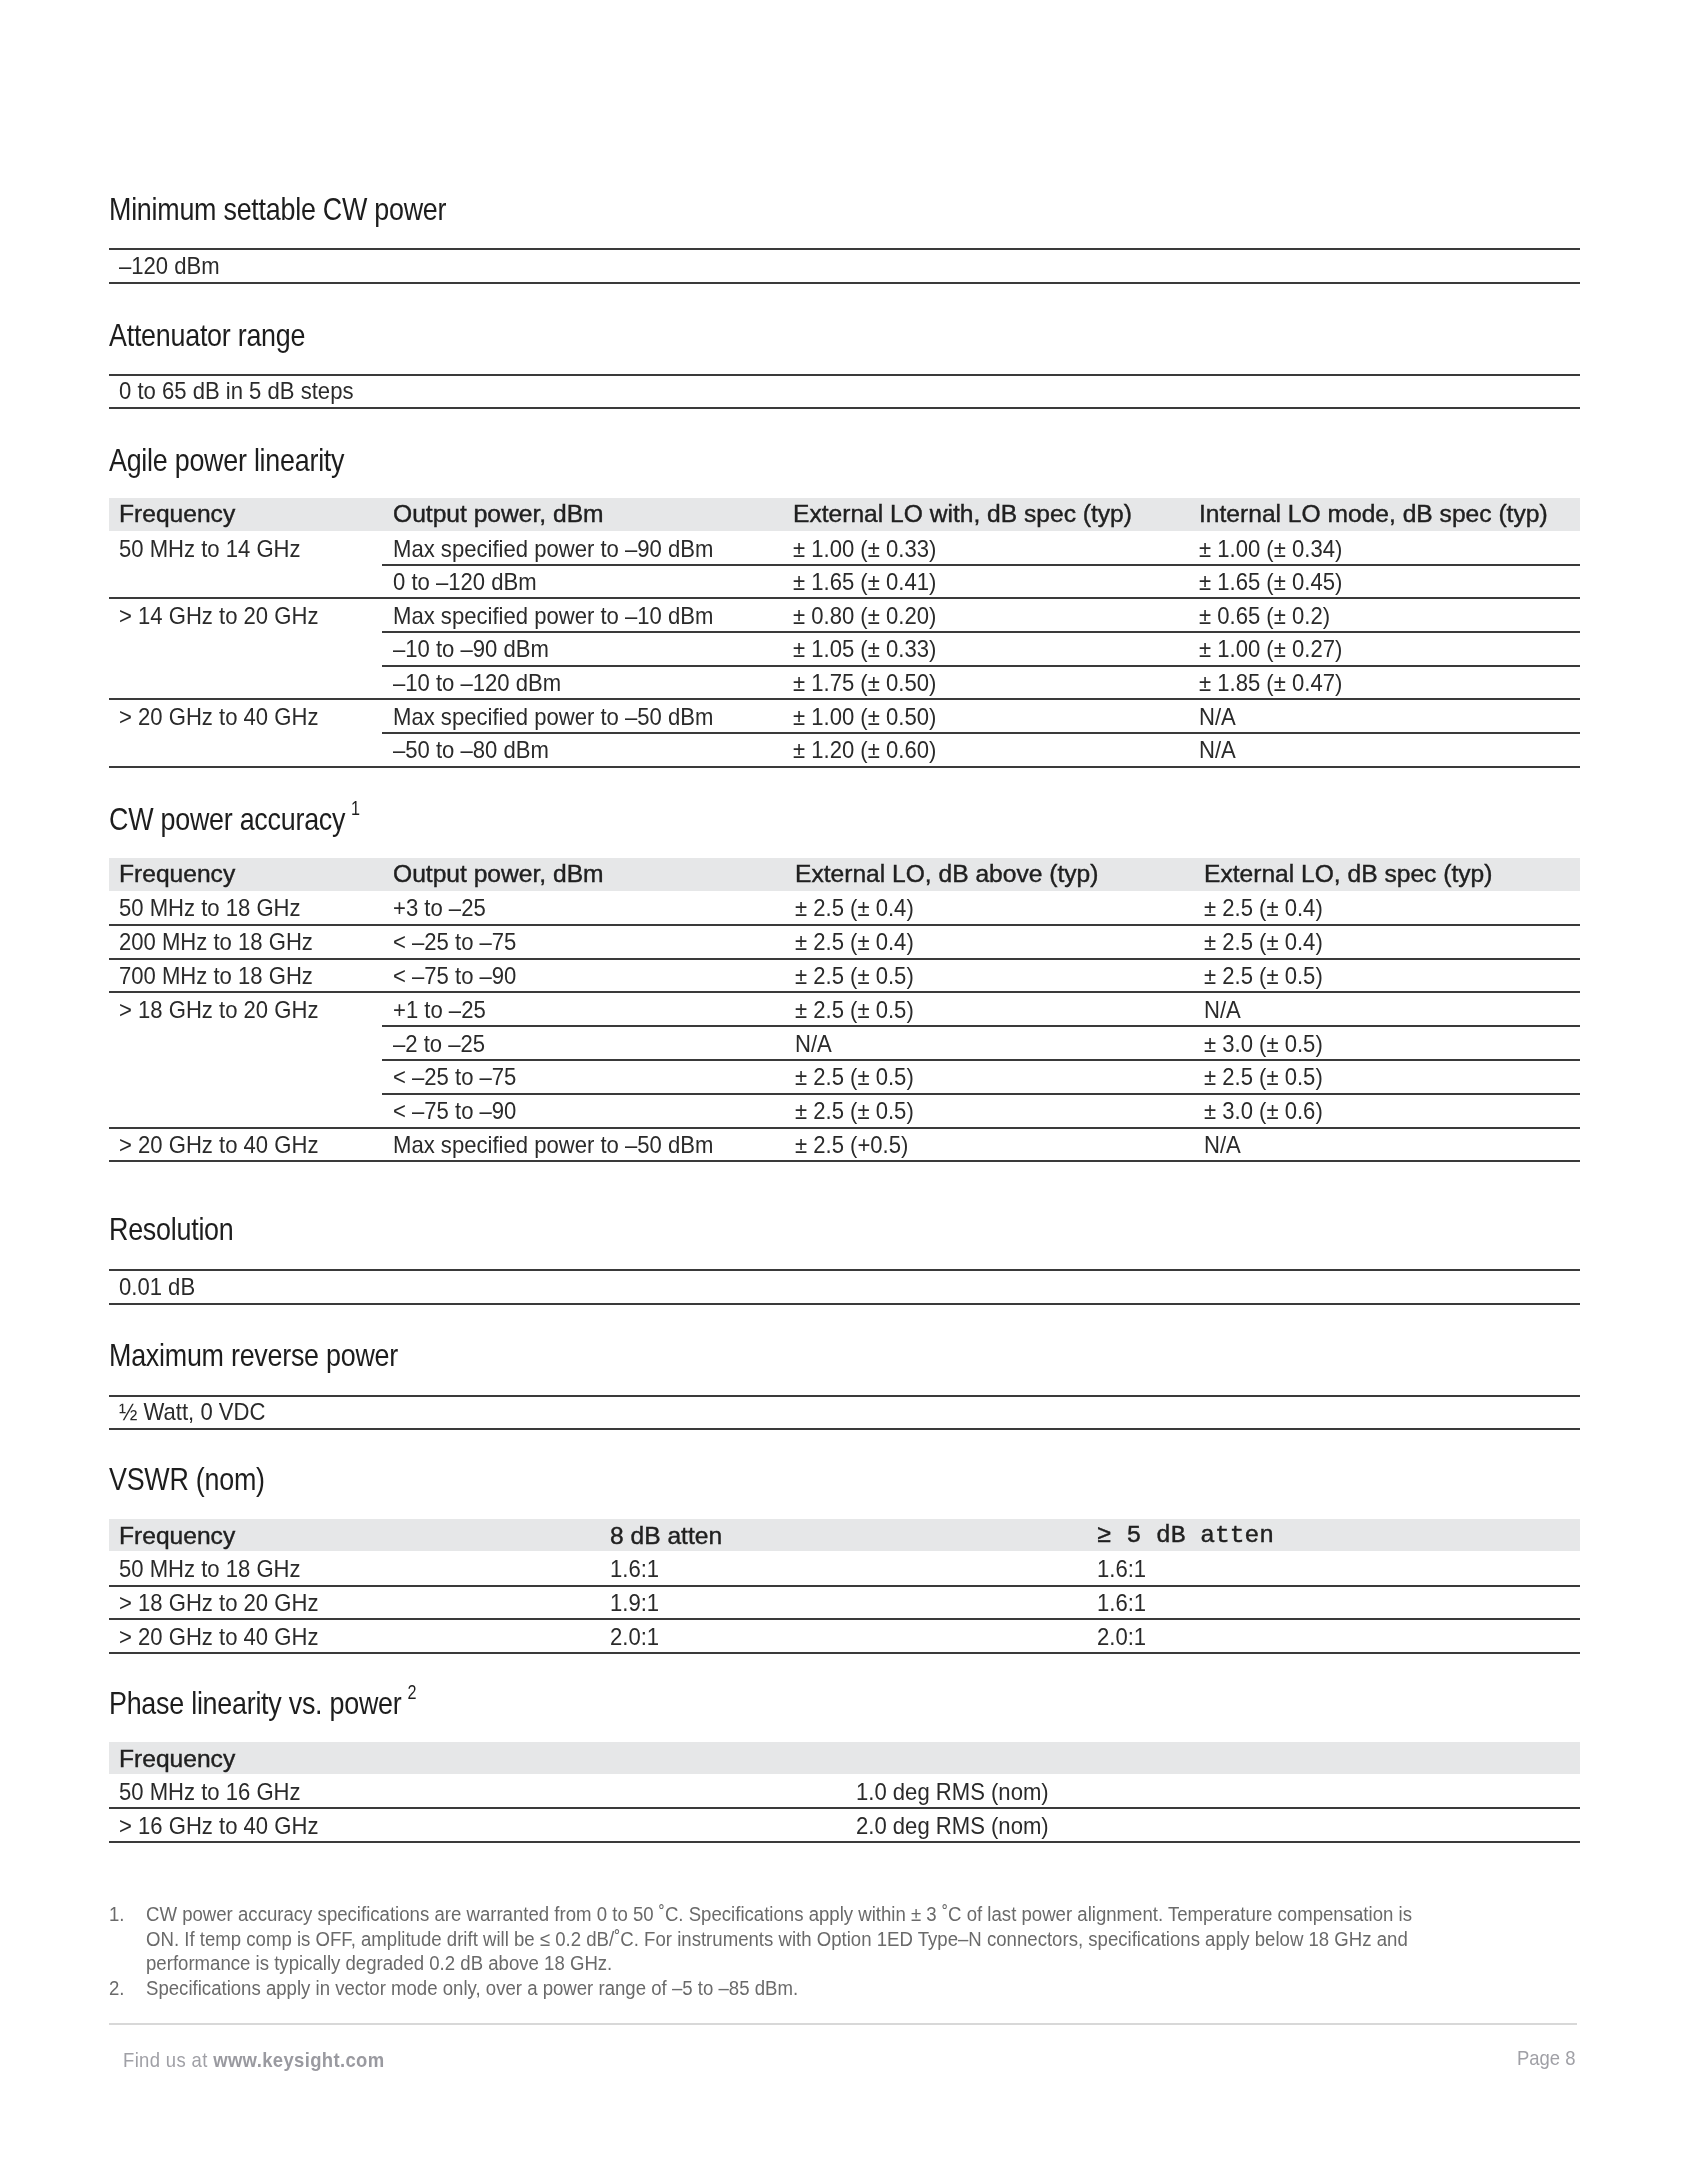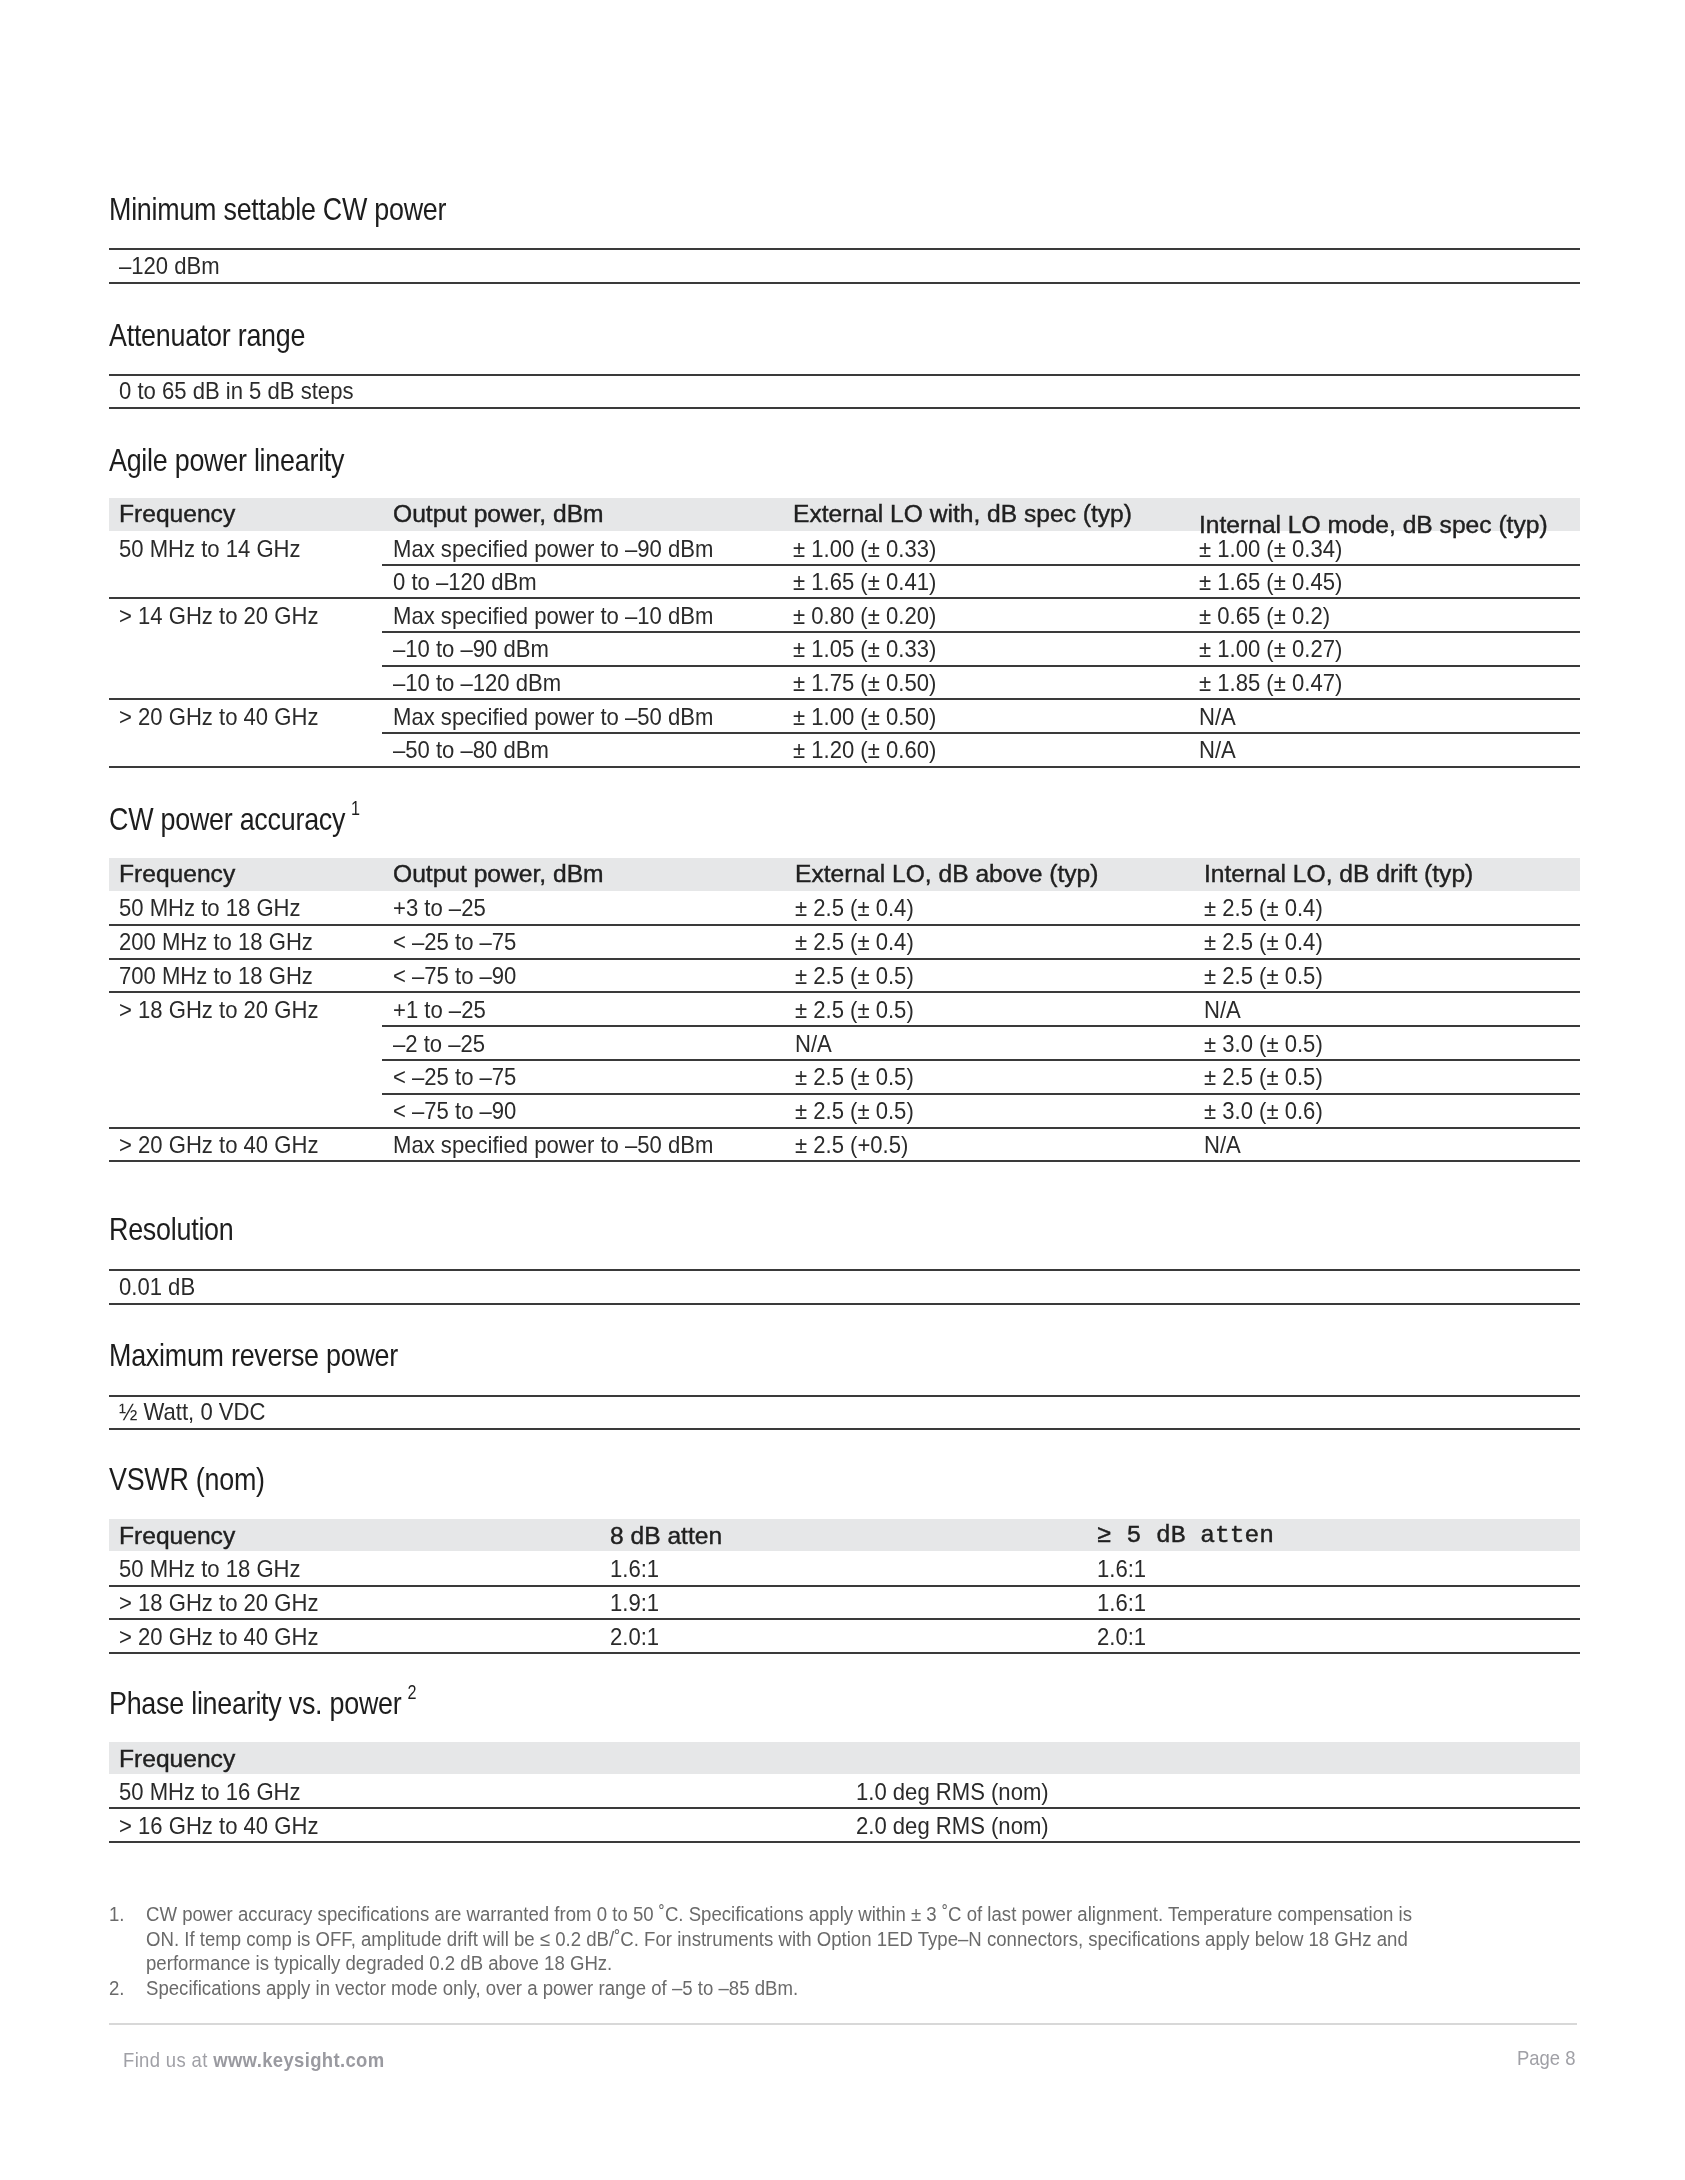--- a/index.html
+++ b/index.html
@@ -37,21 +37,21 @@
 <div class="rule" style="top:374px"></div>
 <div class="val" style="top:377px">0 to 65 dB in 5 dB steps</div>
 <div class="rule" style="top:407px"></div>
 
 <div class="title" style="top:442px">Agile power linearity</div>
 <div id="agile-table">
     <div class="hdr" style="top: 498px; height: 33px;"></div>
     <div class="th" style="left: 119px; top: 500px;">Frequency</div>
     <div class="th" style="left: 393px; top: 500px;">Output power, dBm</div>
     <div class="th" style="left: 793px; top: 500px;">External LO with, dB spec (typ)</div>
-    <div class="th" style="left: 1199px; top: 500px; margin-top: 11px;">Internal LO mode, dB spec (typ)</div>
+    <div class="th" style="left: 1199px; top: 500px;">Internal LO mode, dB spec (typ)</div>
     <div class="td" style="left: 119px; top: 535px;">50 MHz to 14 GHz</div>
     <div class="td" style="left: 393px; top: 535px;">Max specified power to –90 dBm</div>
     <div class="td" style="left: 793px; top: 535px;">± 1.00 (± 0.33)</div>
     <div class="td" style="left: 1199px; top: 535px;">± 1.00 (± 0.34)</div>
     <div class="rule" style="top: 564px; left: 382px; width: 1198px;"></div>
     <div class="td" style="left: 119px; top: 568px;"></div>
     <div class="td" style="left: 393px; top: 568px;">0 to –120 dBm</div>
     <div class="td" style="left: 793px; top: 568px;">± 1.65 (± 0.41)</div>
     <div class="td" style="left: 1199px; top: 568px;">± 1.65 (± 0.45)</div>
     <div class="rule" style="top: 597px;"></div>
@@ -83,21 +83,21 @@
   </div>
 
 <div class="title" style="top:801px">
   <span>CW power accuracy</span><sup>1</sup>
 </div>
 <div id="cw-table">
     <div class="hdr" style="top: 858px; height: 33px;"></div>
     <div class="th" style="left: 119px; top: 860px;">Frequency</div>
     <div class="th" style="left: 393px; top: 860px;">Output power, dBm</div>
     <div class="th" style="left: 795px; top: 860px;">External LO, dB  above (typ)</div>
-    <div class="th" style="left: 1204px; top: 860px;">Internal LO, dB drift (typ)</div>
+    <div class="th" style="left: 1204px; top: 860px;">External LO, dB spec (typ)</div>
     <div class="td" style="left: 119px; top: 894px;">50 MHz to 18 GHz</div>
     <div class="td" style="left: 393px; top: 894px;">+3 to –25</div>
     <div class="td" style="left: 795px; top: 894px;">± 2.5 (± 0.4)</div>
     <div class="td" style="left: 1204px; top: 894px;">± 2.5 (± 0.4)</div>
     <div class="rule" style="top: 924px;"></div>
     <div class="td" style="left: 119px; top: 928px;">200 MHz to 18 GHz</div>
     <div class="td" style="left: 393px; top: 928px;">&lt; –25 to –75</div>
     <div class="td" style="left: 795px; top: 928px;">± 2.5 (± 0.4)</div>
     <div class="td" style="left: 1204px; top: 928px;">± 2.5 (± 0.4)</div>
     <div class="rule" style="top: 958px;"></div>

